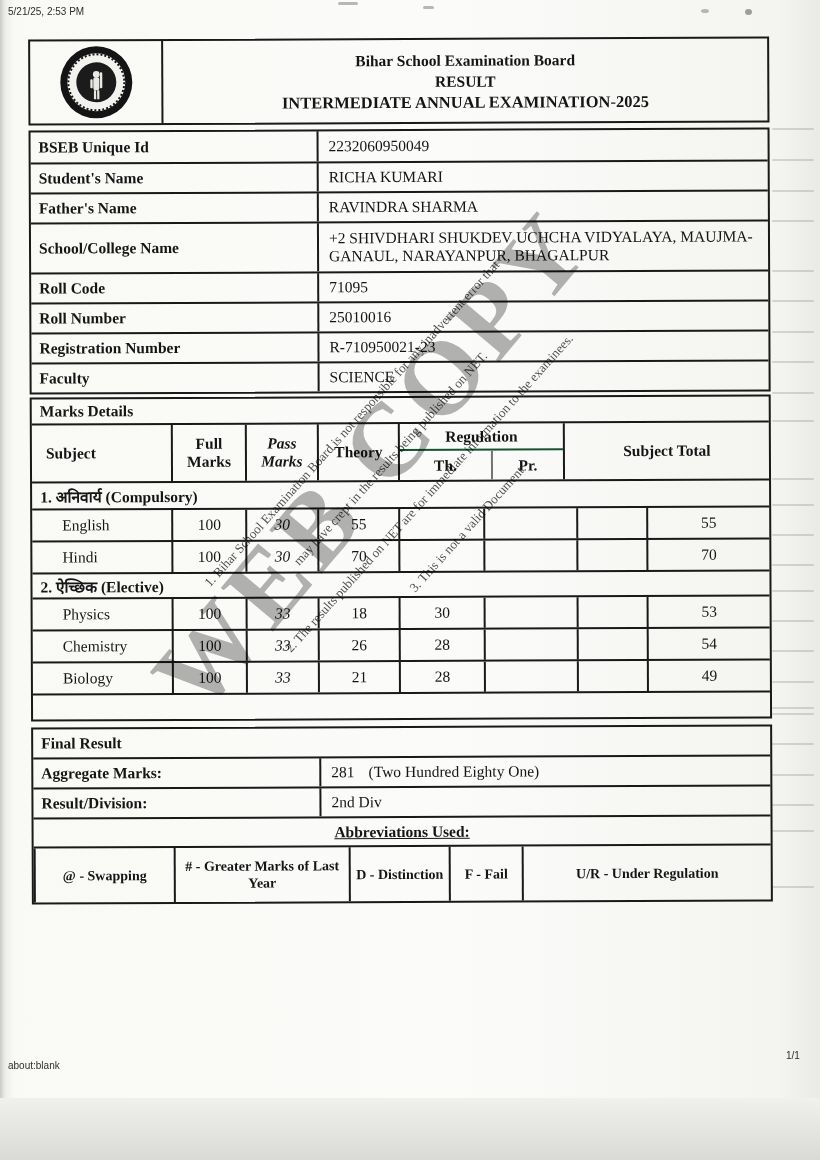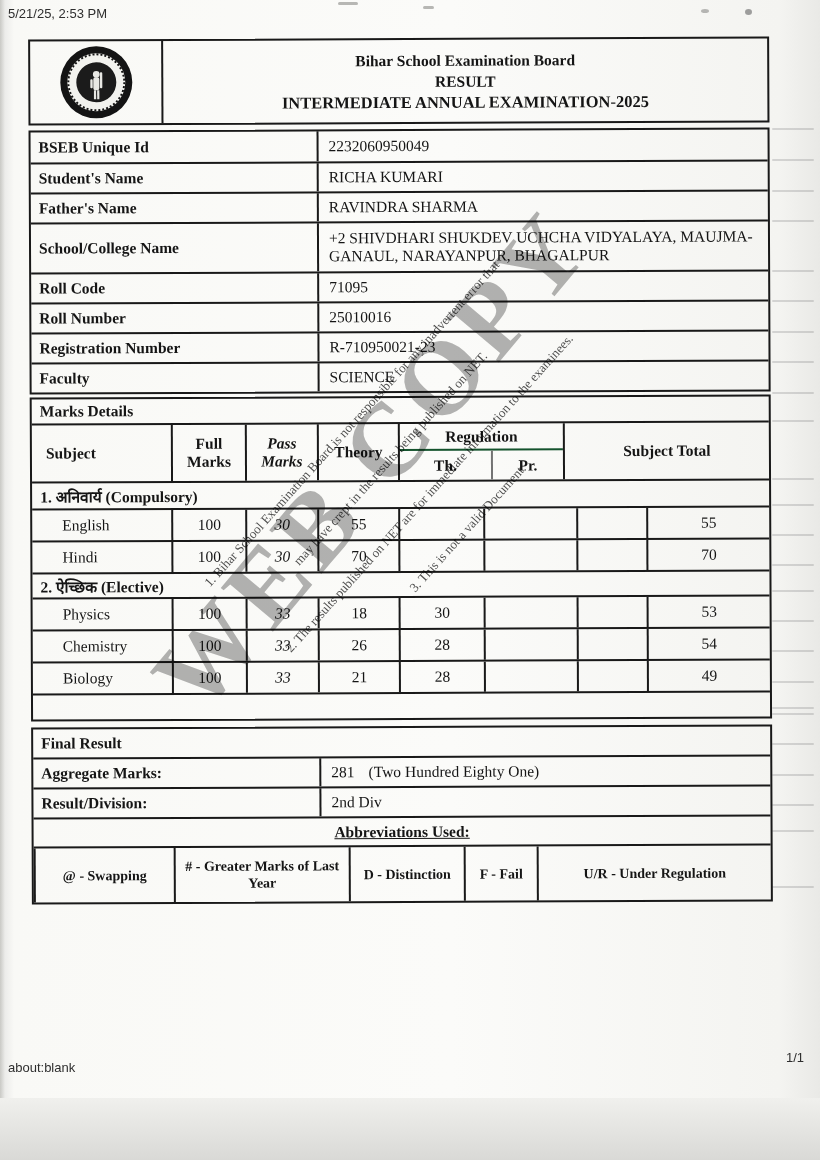--- a/index.html
+++ b/index.html
@@ -12,21 +12,21 @@
   
   .paper{
     position:absolute;inset:0;
     background:linear-gradient(90deg,#c9c9c5 0,#ececea 5px,#f9f9f6 14px,#fbfbf9 55%,#f4f4f1 95%,#e9e9e6 100%);
   }
   .paper-bottom{
     position:absolute;left:0;right:0;bottom:0;height:62px;
     background:linear-gradient(#f0f0ed,#d9d9d6);
   }
   
-  .chrome{font-family:"Liberation Sans", sans-serif;font-size:13px;color:#2e2e2e;position:absolute;}
+  .chrome{font-family:"Liberation Sans", sans-serif;font-size:10px;color:#2e2e2e;position:absolute;}
   #ts{left:8px;top:6px;}
   #url{left:8px;top:1060px;}
   #pageno{left:786px;top:1050px;}
   
   .doc{
     position:absolute;left:30px;top:38px;width:741px;
     transform:rotate(-0.25deg);transform-origin:50% 50%;
     font-size:15.5px;
   }
   .box{border:2px solid #191919;background:transparent;box-sizing:border-box;}
@@ -69,21 +69,21 @@
   .sect{border-top:2px solid #191919;}
   .empty-band{height:24px;border-top:2px solid #191919;}
   .final{margin-top:6px;}
   .frow{display:flex;min-height:30px;border-top:2px solid #191919;box-sizing:border-box;}
   .frow .lab{width:288px;border-right:2px solid #191919;font-weight:bold;padding:3px 8px;box-sizing:border-box;display:flex;align-items:center;}
   .frow .val{flex:1;padding:3px 10px;display:flex;align-items:center;gap:14px;}
   .abbr-band{border-top:2px solid #191919;height:27px;display:flex;align-items:center;justify-content:center;}
   .abbr-band span{font-weight:bold;text-decoration:underline;}
   .abbr-row{display:flex;height:54px;border-top:2px solid #191919;font-weight:bold;font-size:14px;}
   .abbr-row>div{box-sizing:border-box;display:flex;align-items:center;justify-content:center;text-align:center;line-height:17px;padding:2px 5px;}
-  .a0{width:155px;}.a1{width:140px;}.a2{width:175px;}.a3{width:115px;}.a4{width:73px;}.a5{flex:1;}
+  .a0{width:155px;}.a1{width:140px;}.a2{width:175px;}.a3{width:100px;}.a4{width:73px;}.a5{flex:1;}
   
   .overlay{position:absolute;pointer-events:none;mix-blend-mode:multiply;}
   #watermark{
     left:90px;top:180px;width:560px;height:560px;
     display:flex;align-items:center;justify-content:center;
     transform:rotate(-50deg);
     font-weight:bold;font-size:104px;letter-spacing:6px;white-space:nowrap;
     color:rgba(112,112,112,0.52);
     z-index:6;
   }

